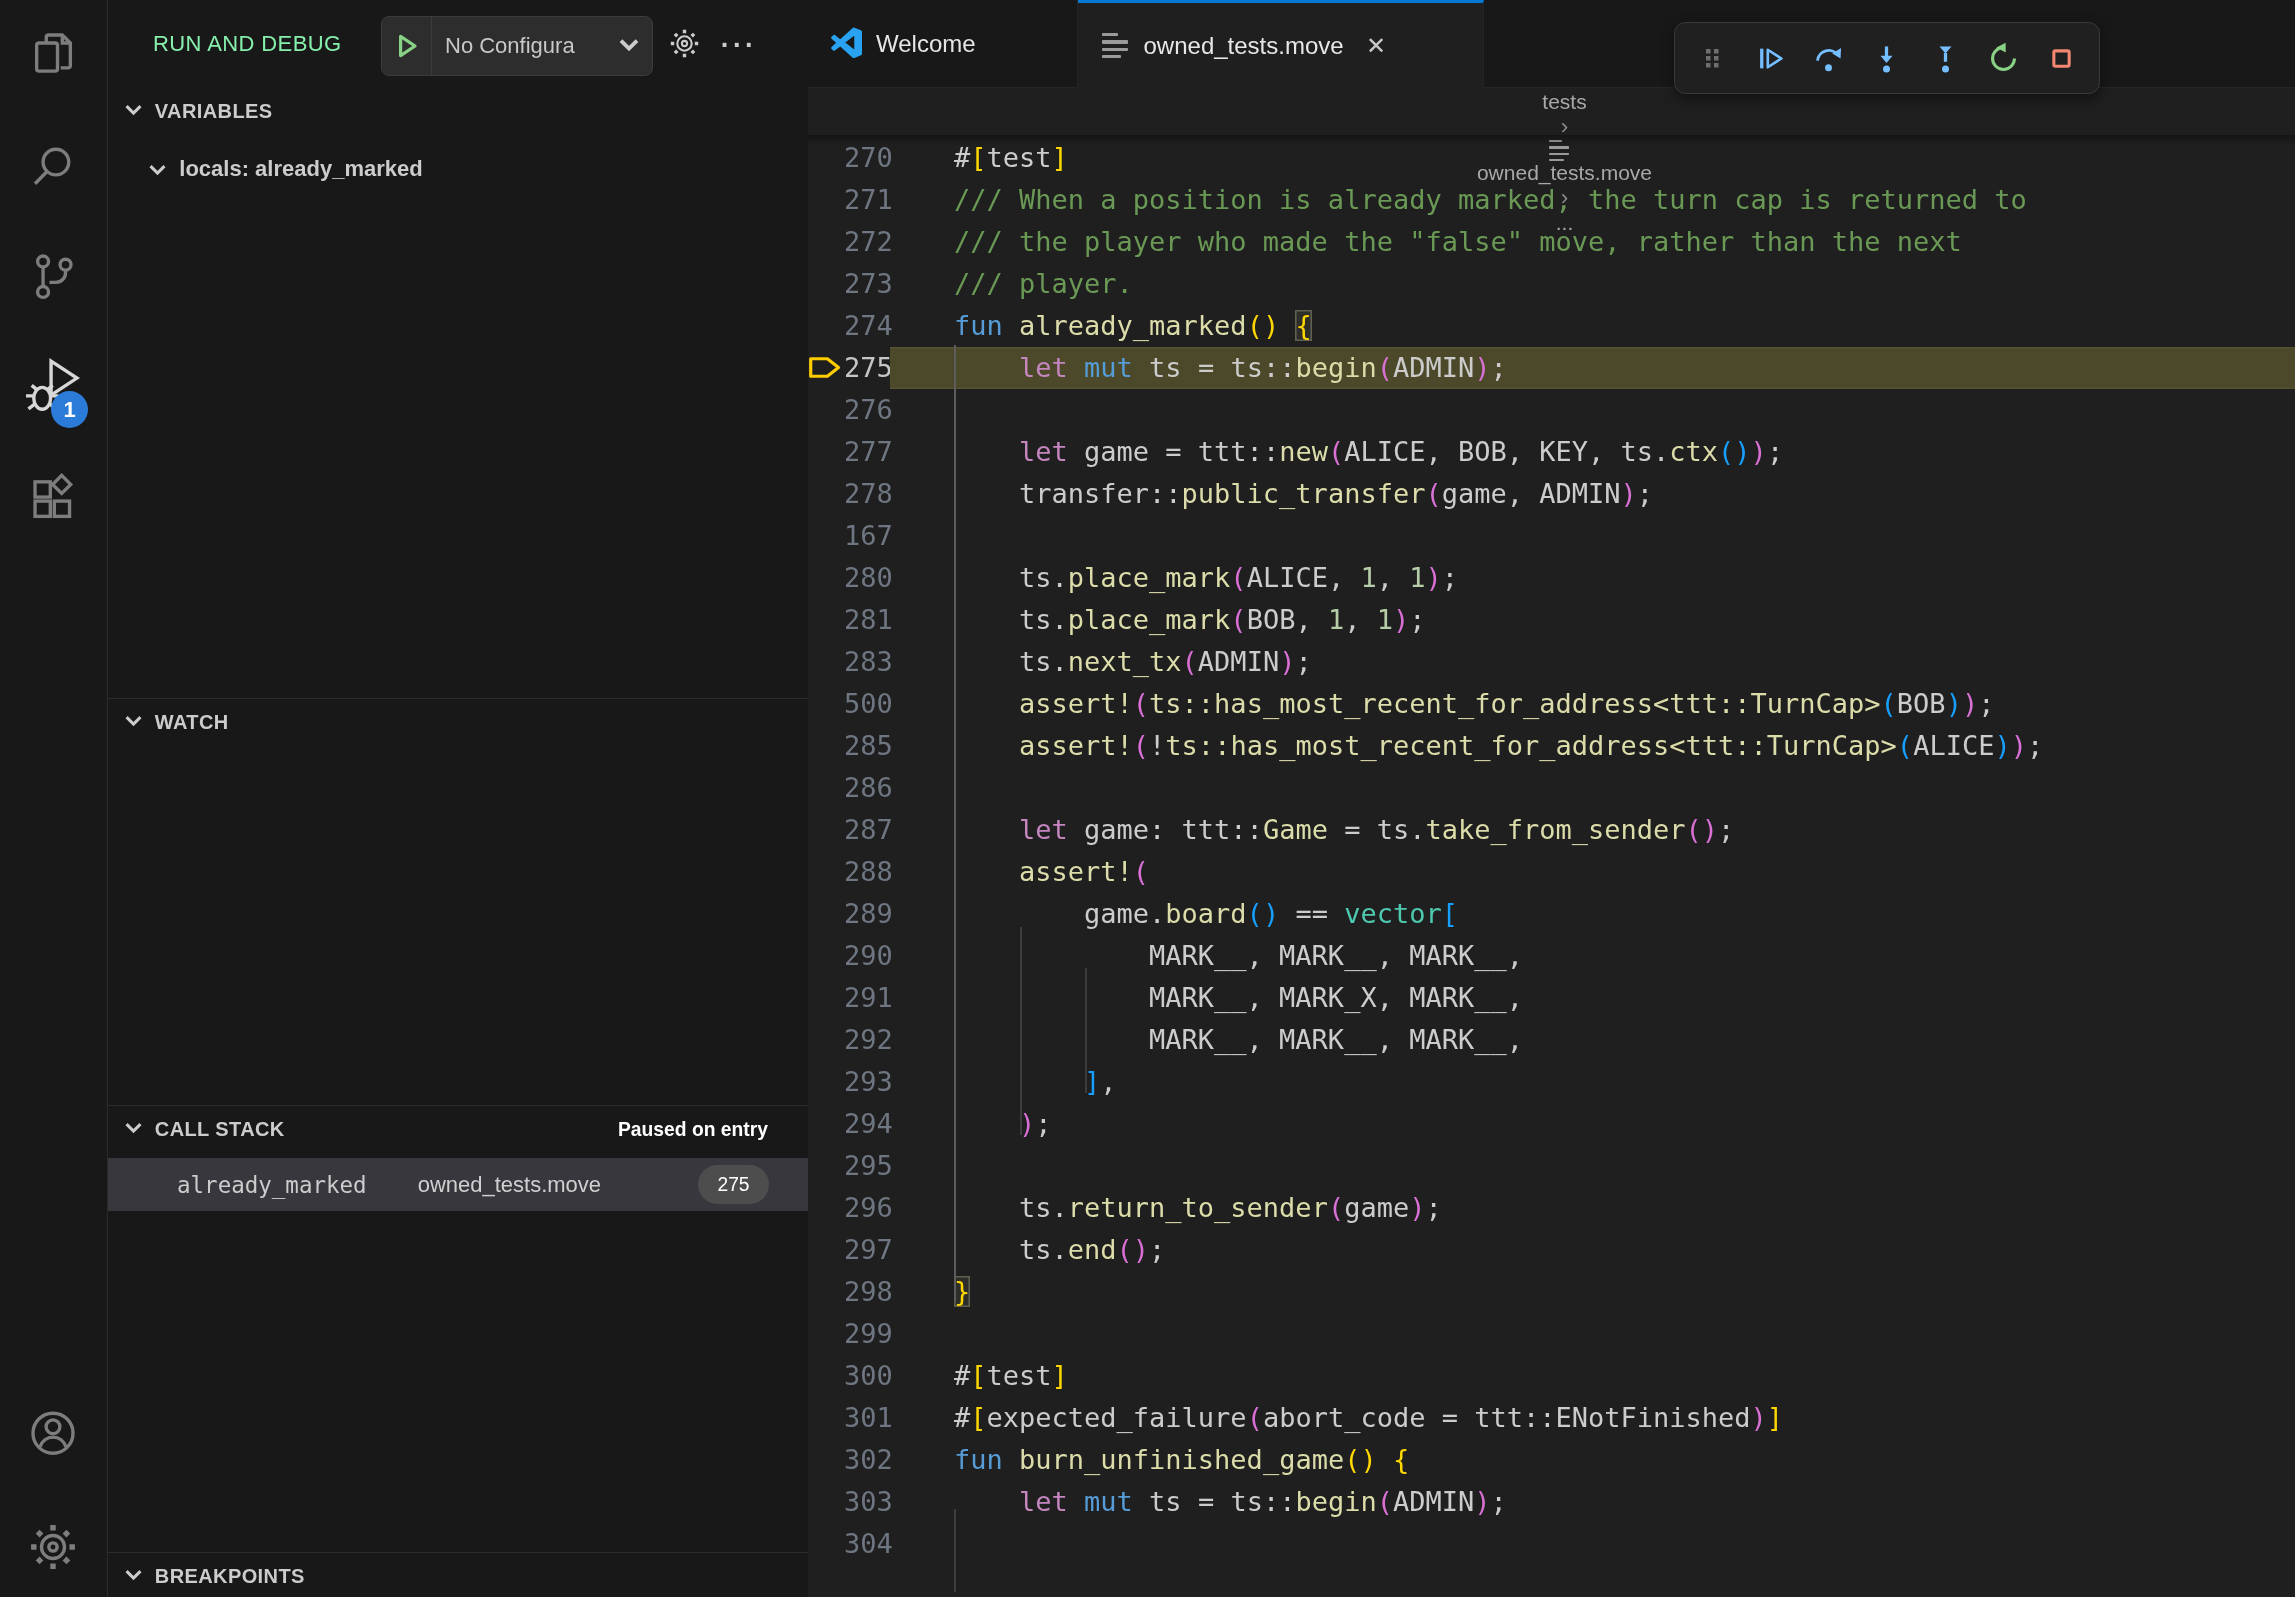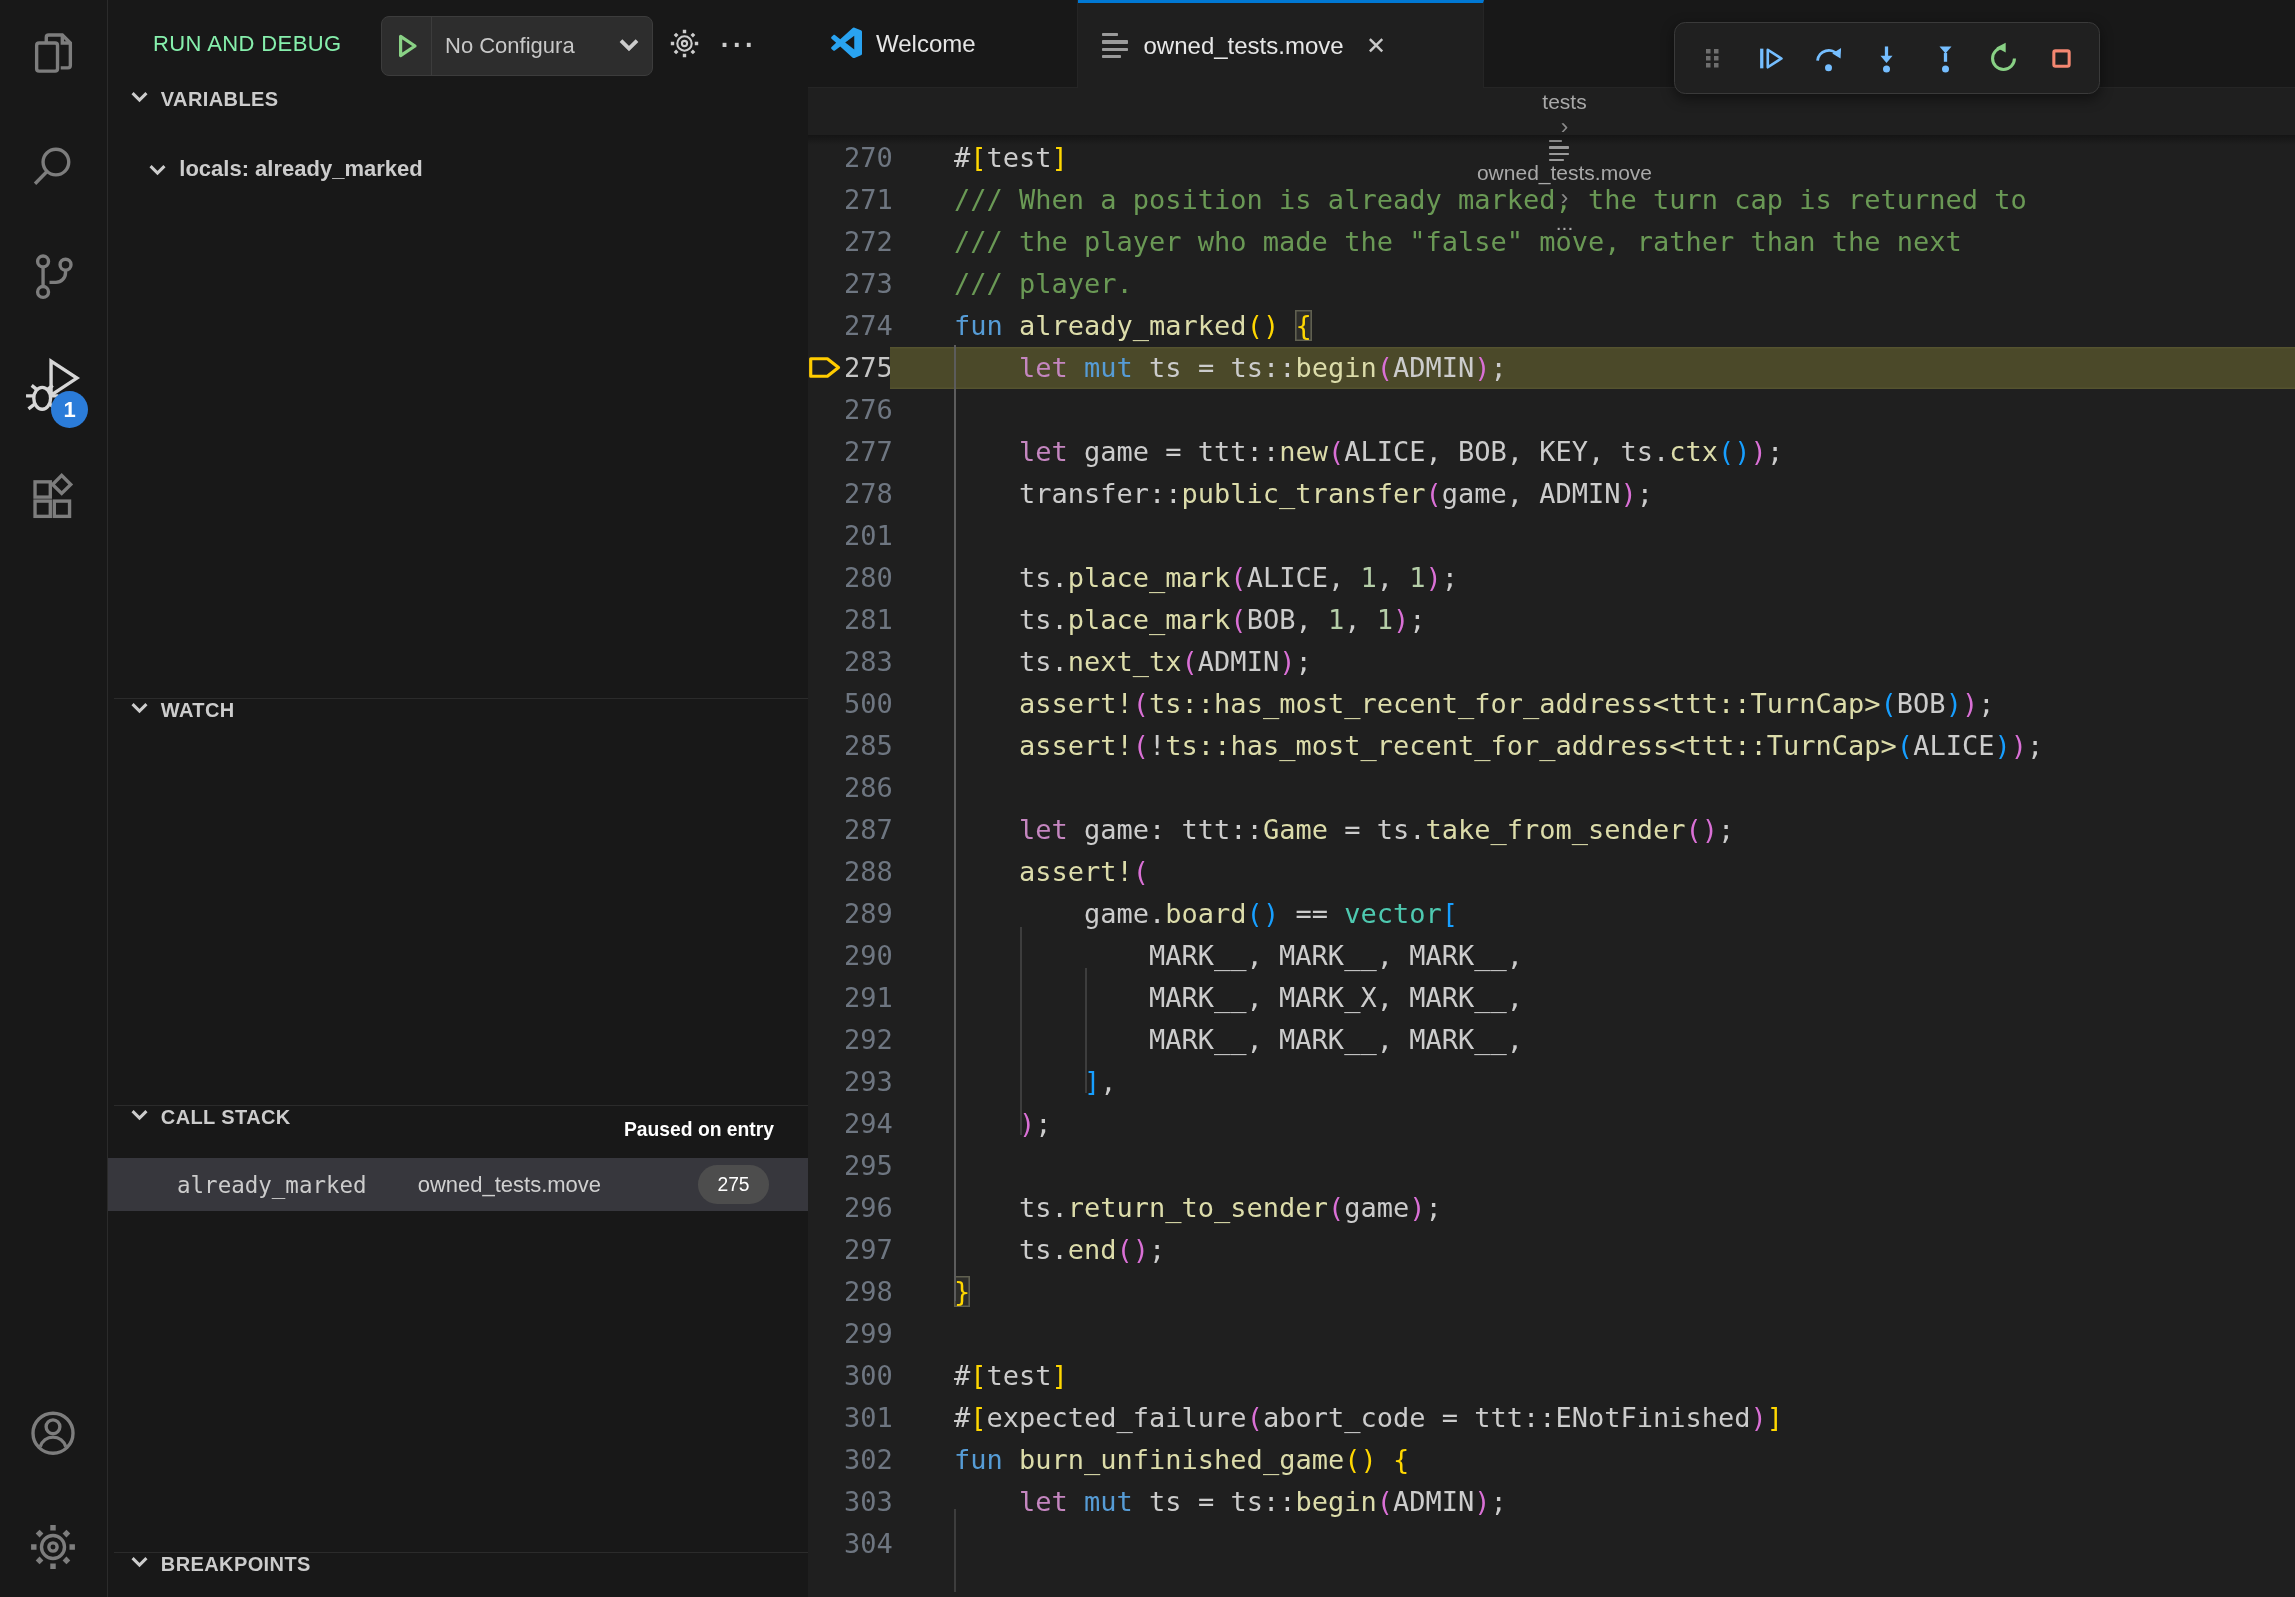--- a/index.html
+++ b/index.html
@@ -27,22 +27,22 @@
                      display:flex; align-items:center; overflow:hidden; }
   #config-dropdown .play-slot { width:50px; height:100%; display:flex; align-items:center;
                      justify-content:center; border-right:1.6px solid #3c3c3c; }
   #config-dropdown .dd-label { flex:1; font-size:22px; color:#c8c8c8; padding-left:13px;
                      white-space:nowrap; overflow:hidden; }
   #config-dropdown .dd-chev { margin-right:11.3px; flex:none; }
   .hdr-act { position:absolute; top:24px; width:42px; height:42px; display:flex;
              align-items:center; justify-content:center; color:#cccccc; }
   .dots-icon { font-size:27px; letter-spacing:3.2px; color:#cccccc; font-weight:700; }
 
-  .section-header { position:absolute; left:6px; width:700px; height:47px; display:flex;
-                    border-top:1.6px solid #2b2b2b; }
+  .section-header { position:absolute; left:0; width:700px; height:47px; display:flex;
+                    align-items:center; border-top:1.6px solid #2b2b2b; }
   .section-header.no-border { border-top:none; }
   .section-title { font-size:20px; font-weight:700; color:#cccccc; letter-spacing:0.4px; }
   .chev { margin:0 11.3px 0 14.5px; flex:none; }
   .chev svg, .dd-chev svg { stroke:#cccccc; fill:none; stroke-width:2.4; }
 
   #locals-row { position:absolute; left:0; top:135px; width:700px; height:47px;
                 display:flex; align-items:flex-end; }
   #locals-row .chev { margin-left:39px; }
   #locals-label { font-size:22px; font-weight:700; color:#cccccc; }
 
@@ -352,21 +352,21 @@
           <span class="ln">277</span>
           <span class="code-text"><span class="t-plain">    </span><span class="t-kwp">let</span><span class="t-plain"> game = ttt::</span><span class="t-fn">new</span><span class="t-b2">(</span><span class="t-plain">ALICE, BOB, KEY, ts.</span><span class="t-fn">ctx</span><span class="t-b3">(</span><span class="t-b3">)</span><span class="t-b2">)</span><span class="t-plain">;</span></span>
         </div>
         <div class="code-row">
           <span class="bp"></span>
           <span class="ln">278</span>
           <span class="code-text"><span class="t-plain">    transfer::</span><span class="t-fn">public_transfer</span><span class="t-b2">(</span><span class="t-plain">game, ADMIN</span><span class="t-b2">)</span><span class="t-plain">;</span></span>
         </div>
         <div class="code-row">
           <span class="bp"></span>
-          <span class="ln">201</span>
+          <span class="ln">167</span>
           <span class="code-text"></span>
         </div>
         <div class="code-row">
           <span class="bp"></span>
           <span class="ln">280</span>
           <span class="code-text"><span class="t-plain">    ts.</span><span class="t-fn">place_mark</span><span class="t-b2">(</span><span class="t-plain">ALICE, </span><span class="t-num">1</span><span class="t-plain">, </span><span class="t-num">1</span><span class="t-b2">)</span><span class="t-plain">;</span></span>
         </div>
         <div class="code-row">
           <span class="bp"></span>
           <span class="ln">281</span>

